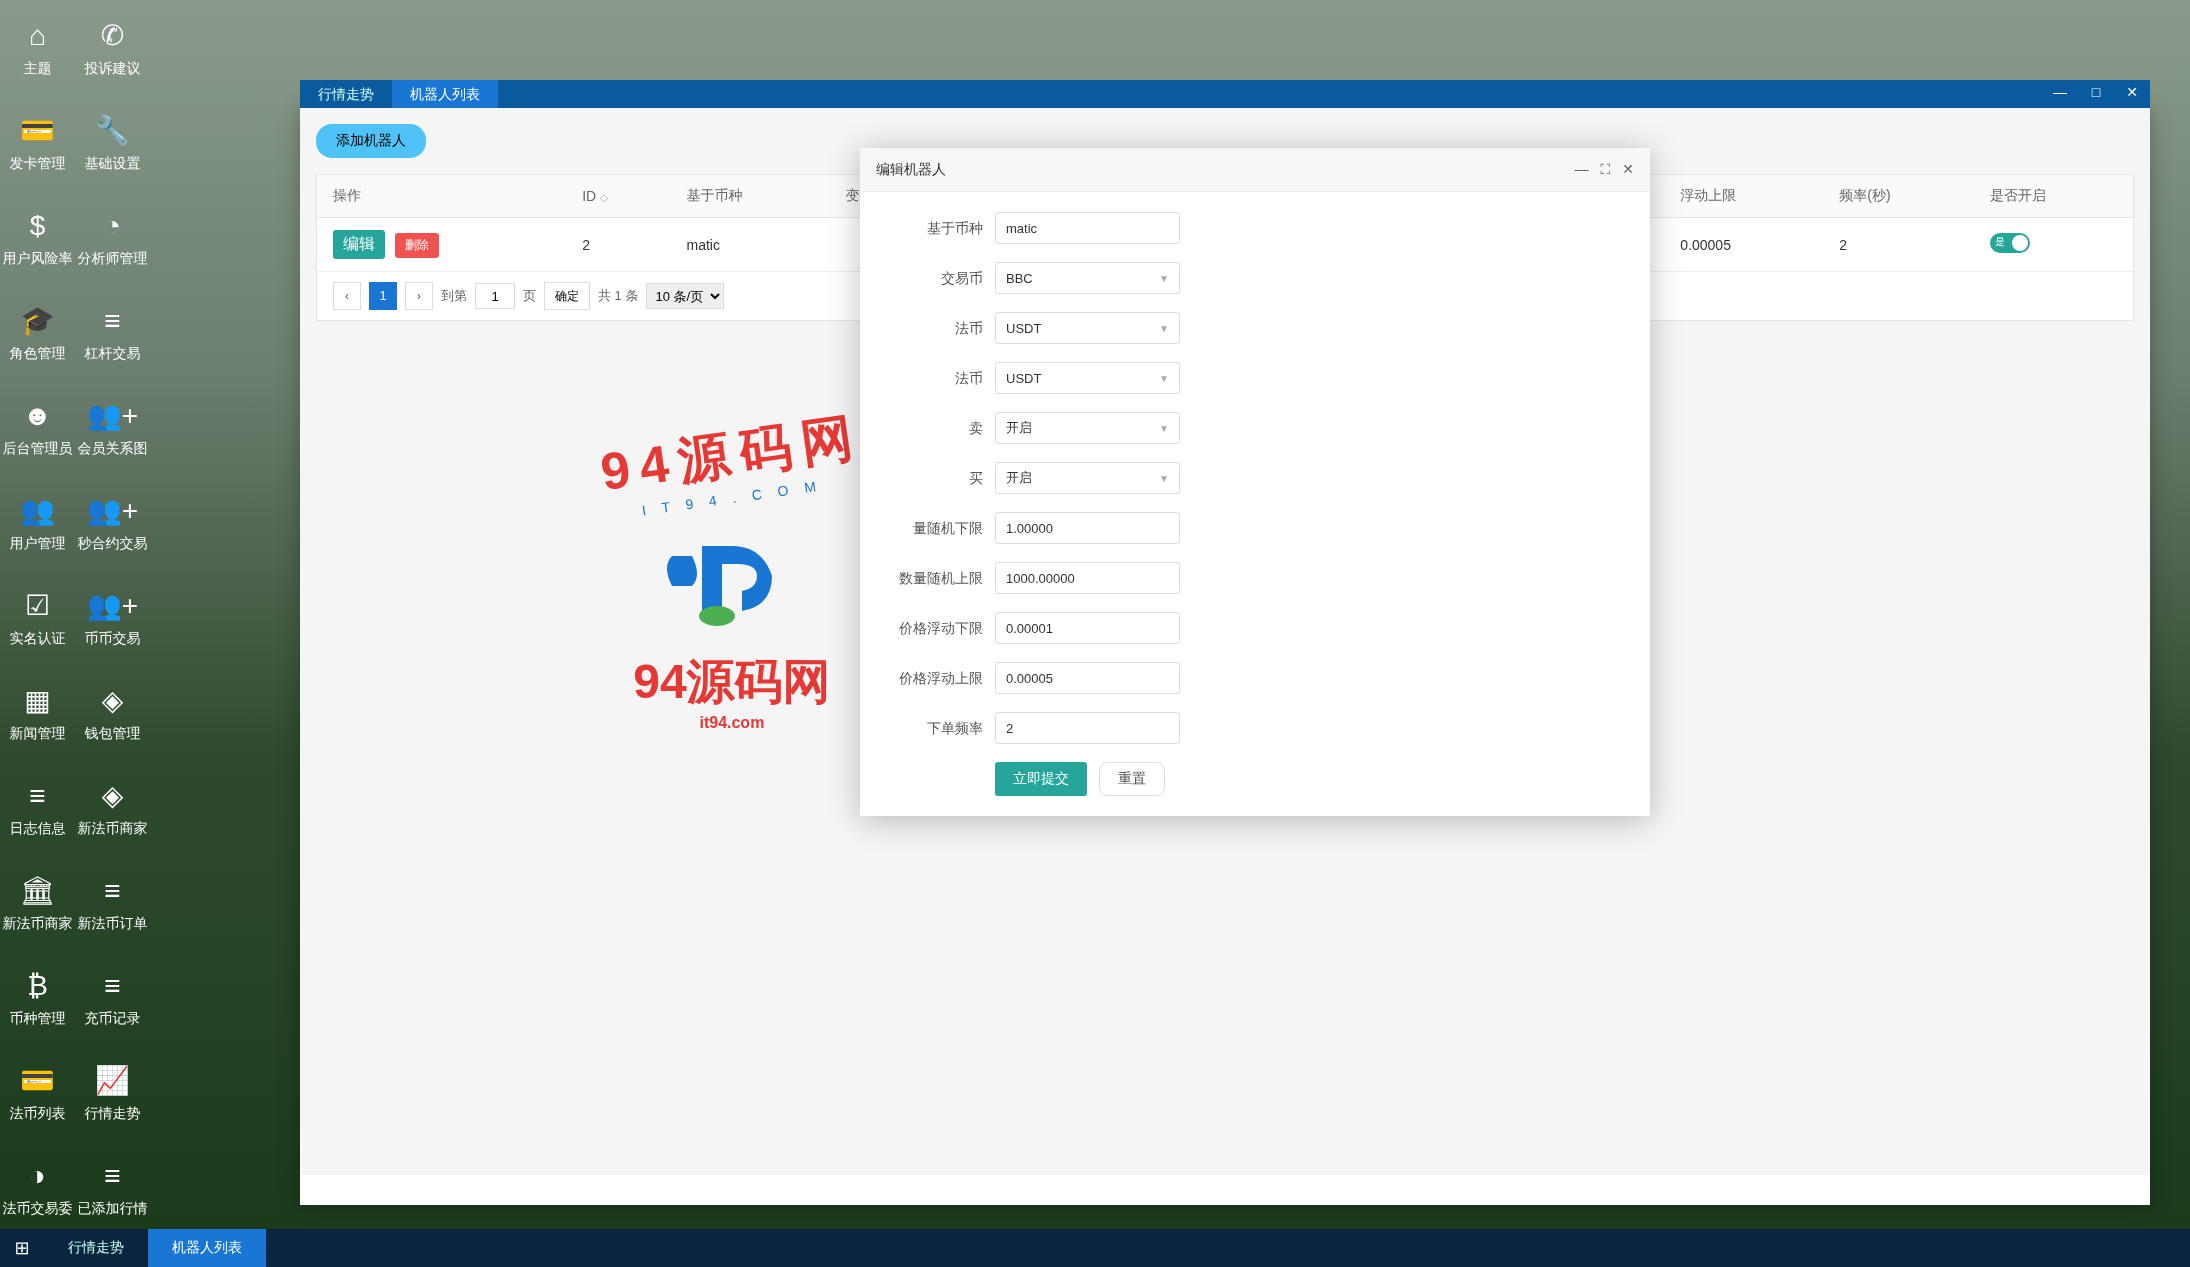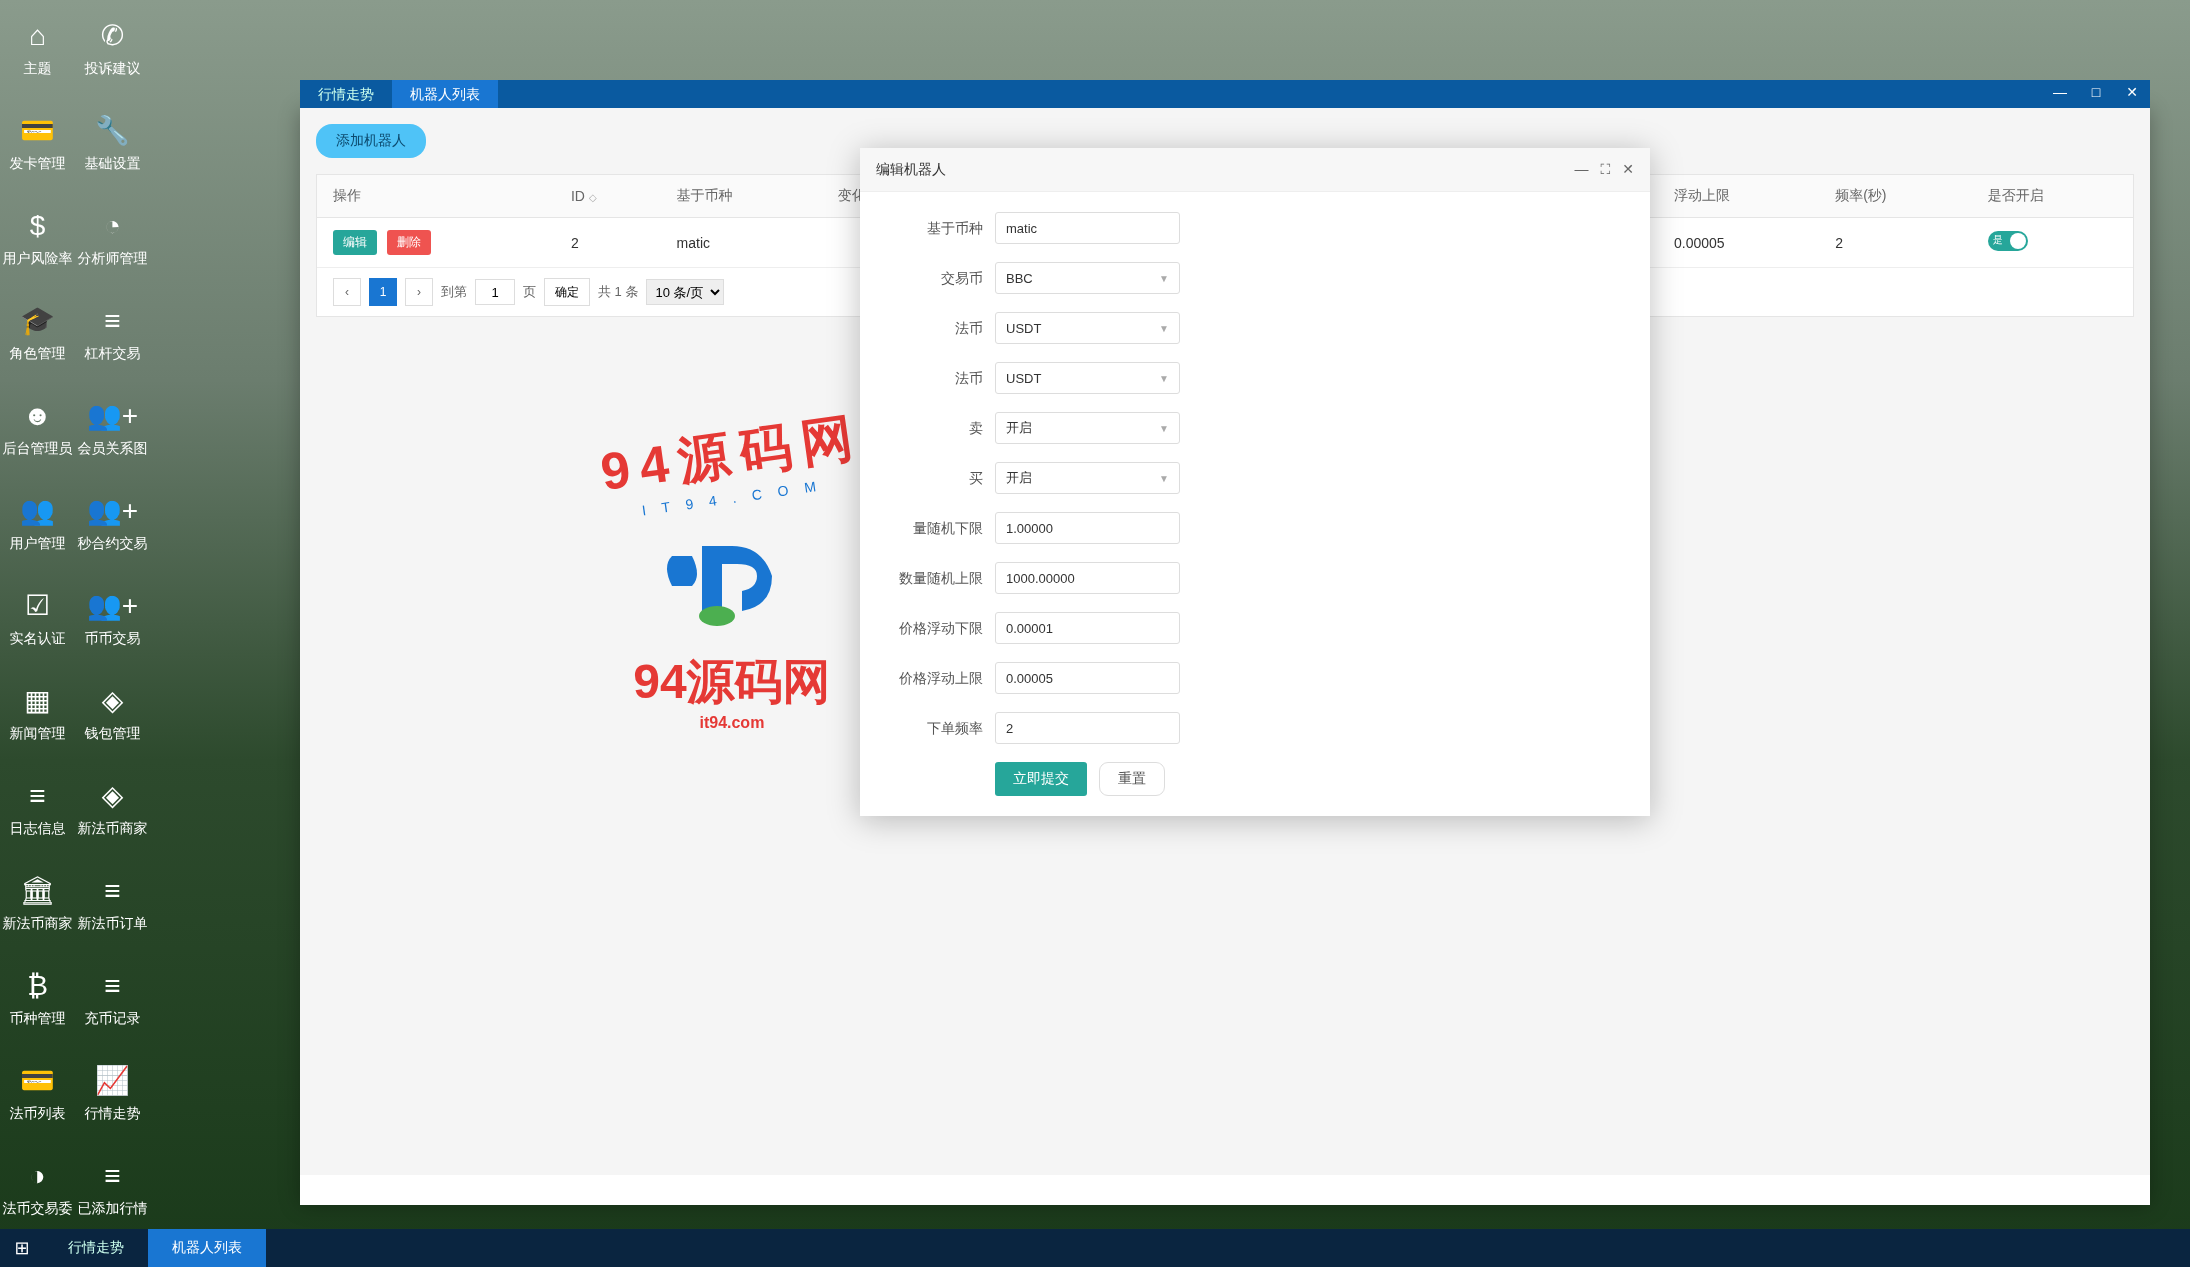--- a/index.html
+++ b/index.html
@@ -13,28 +13,28 @@
 .desktop-icon .label { font-size: 14px; margin-top: 6px; text-align: center; }
 
 
 .app-window { position: absolute; left: 300px; top: 110px; width: 1850px; height: 1095px; background: #fff; box-shadow: 0 0 20px rgba(0,0,0,0.3); z-index: 2; }
 .win-btn { width: 36px; height: 24px; color: #fff; display: flex; align-items: center; justify-content: center; font-size: 14px; cursor: pointer; }
 .app-tabs { height: 28px; background: #0a5aa0; display: flex; align-items: stretch; margin-top: -30px; }
 .app-tab { padding: 6px 18px; color: #cfe; font-size: 14px; cursor: pointer; }
 .app-tab.active { background: #1976d2; color: #fff; }
 .app-content { padding: 16px; background: #f5f5f5; height: calc(100% - 28px); }
 
-.add-btn { background: #4fc3f7; color: #0c4a6e; border: none; border-radius: 16px; padding: 8px 20px; font-size: 14px; cursor: pointer; margin-bottom: 16px; }
+.add-btn { background: #4fc3f7; color: #000000; border: none; border-radius: 16px; padding: 8px 20px; font-size: 14px; cursor: pointer; margin-bottom: 16px; }
 
 .table-wrap { background: #fff; border: 1px solid #e5e5e5; }
 .tbl { width: 100%; border-collapse: collapse; }
 .tbl th { text-align: left; padding: 12px 16px; font-size: 14px; color: #666; font-weight: normal; border-bottom: 1px solid #e5e5e5; background: #fafafa; cursor: pointer; }
 .tbl td { padding: 12px 16px; font-size: 14px; color: #333; border-bottom: 1px solid #eee; }
 .sort-ind { font-size: 10px; color: #aaa; margin-left: 4px; }
-.btn-edit { background: #26a69a; color: #fff; border: none; padding: 4px 10px; font-size: 12px; border-radius: 3px; cursor: pointer; margin-right: 6px; }
+.btn-edit { background: #26a69a; color: #fff; border: none; padding: 4px 10px; font-size: 16px; border-radius: 3px; cursor: pointer; margin-right: 6px; }
 .btn-del { background: #ef5350; color: #fff; border: none; padding: 4px 10px; font-size: 12px; border-radius: 3px; cursor: pointer; }
 .switch { width: 40px; height: 20px; background: #26a69a; border-radius: 10px; position: relative; display: inline-block; cursor: pointer; }
 .switch::after { content: ""; position: absolute; width: 16px; height: 16px; background: #fff; border-radius: 50%; top: 2px; right: 2px; }
 .switch-label { position: absolute; left: 5px; top: 2px; font-size: 10px; color: #fff; }
 
 .pagination { display: flex; align-items: center; gap: 8px; padding: 10px 16px; font-size: 13px; color: #666; }
 .pg-btn { width: 28px; height: 28px; border: 1px solid #ddd; background: #fff; display: flex; align-items: center; justify-content: center; cursor: pointer; font-size: 12px; }
 .pg-btn.active { background: #1976d2; color: #fff; border-color: #1976d2; }
 .pg-input { width: 40px; height: 26px; border: 1px solid #ddd; text-align: center; font-size: 13px; }
 .pg-select { height: 26px; border: 1px solid #ddd; font-size: 13px; padding: 0 4px; }

